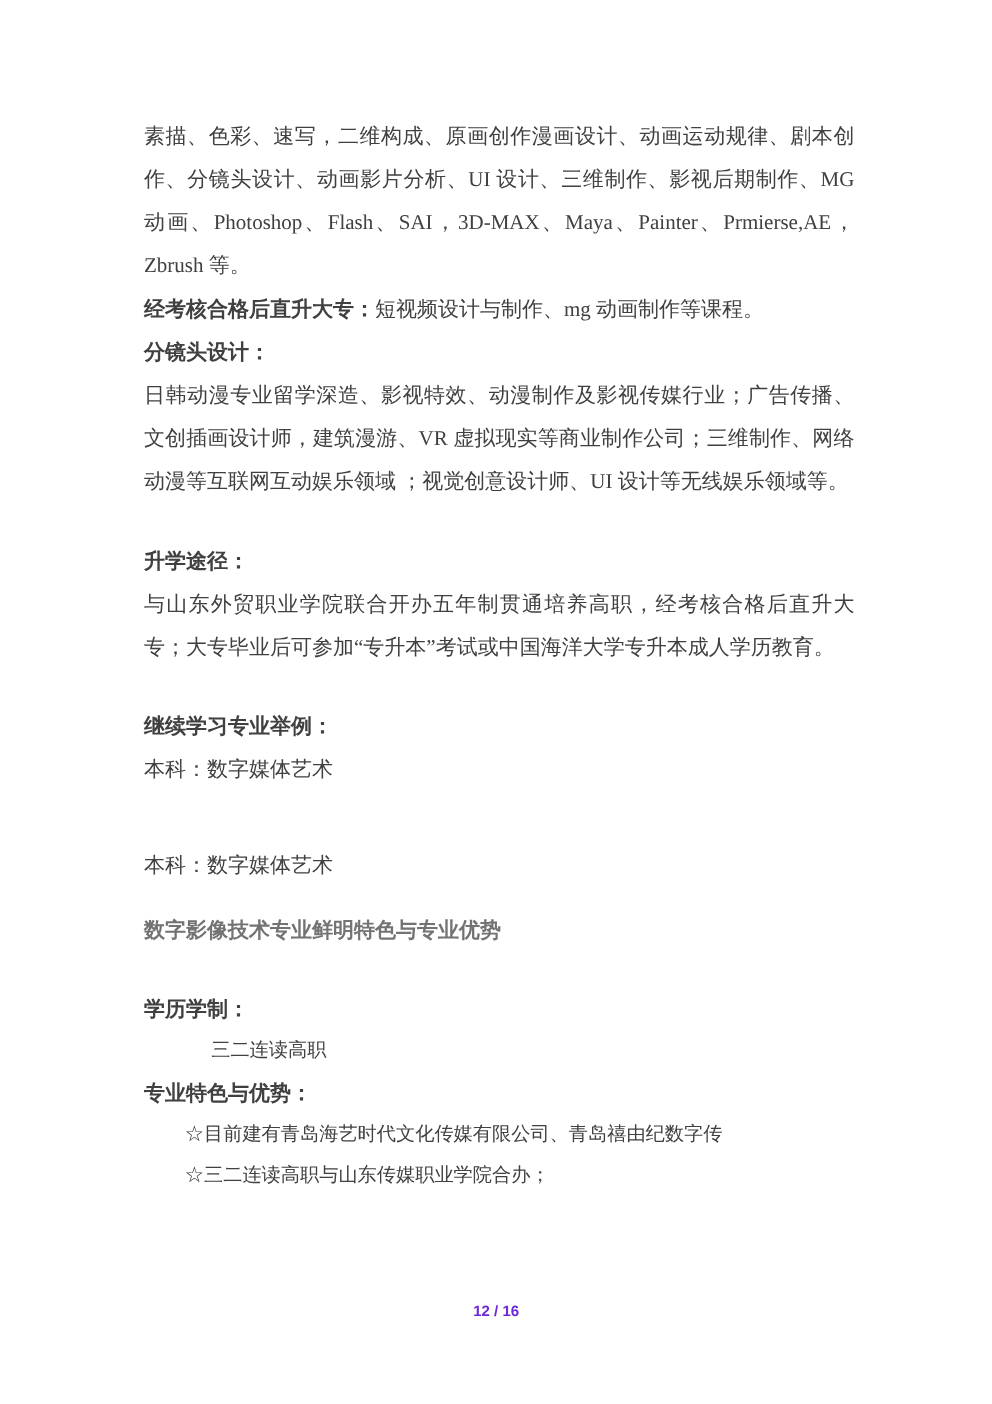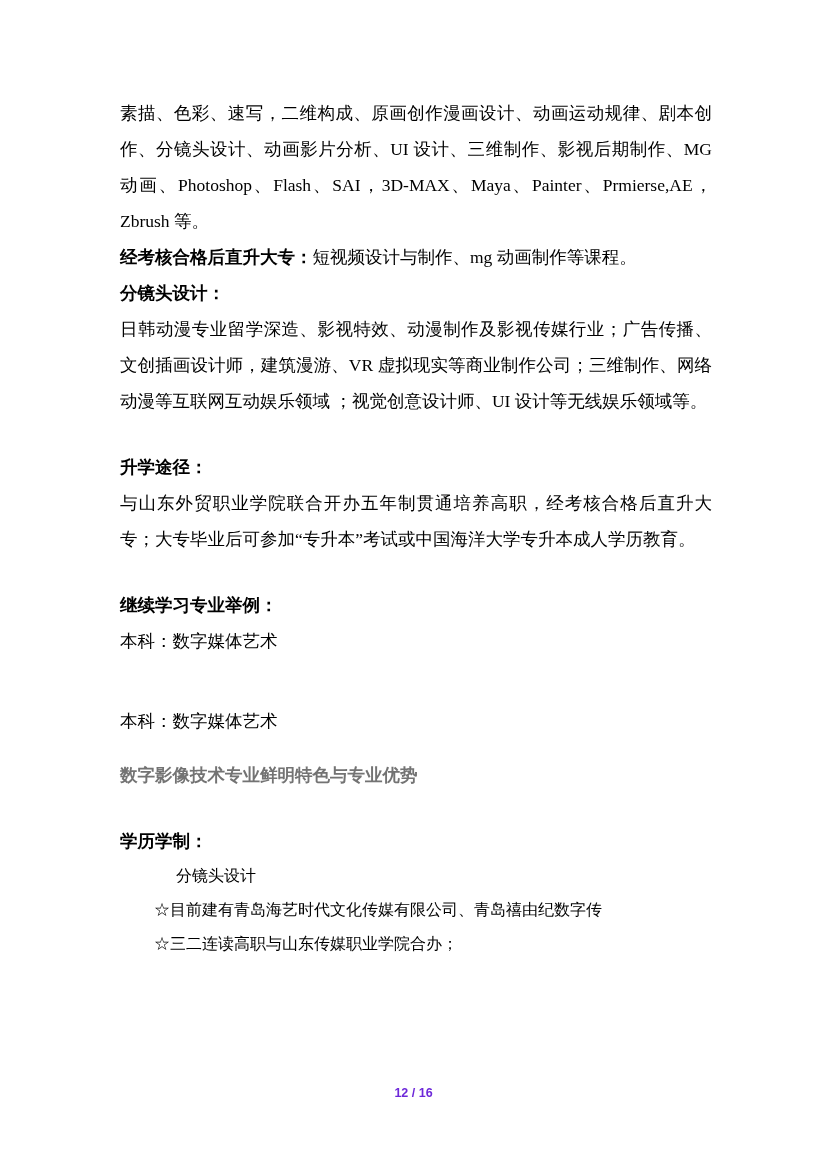--- a/index.html
+++ b/index.html
@@ -22,21 +22,21 @@
   .content {
     position: absolute;
     left: 120px;
     top: 95px;
     width: 592px;
   }
   p {
     margin: 0;
     font-size: 17.5px;
     line-height: 36px;
-    color: #000000;
+    color: #404040;
     text-align: justify;
     font-family: "Liberation Serif", "DejaVu Serif", serif;
   }
   .bold-lead {
     font-weight: bold;
   }
   .inline-bold {
     font-weight: bold;
   }
   .spacer-sm { height: 18px; }
@@ -98,21 +98,22 @@
 
     <p>本科：数字媒体艺术</p>
 
     <div class="spacer-sm"></div>
 
     <p class="red-heading">数字影像技术专业鲜明特色与专业优势</p>
 
     <div class="spacer-md"></div>
 
     <p class="bold-lead">学历学制：</p>
-    <p class="indent-block">分镜头设计</p>
+    <p class="indent-block">三二连读高职</p>
 
+    <p class="bold-lead">专业特色与优势：</p>
     <p class="indent-block2">☆目前建有青岛海艺时代文化传媒有限公司、青岛禧由纪数字传</p>
     <p class="indent-block2">☆三二连读高职与山东传媒职业学院合办；</p>
 
   </div>
 
   <div class="pager">12 / 16</div>
 </div>
 
 </body></html>

